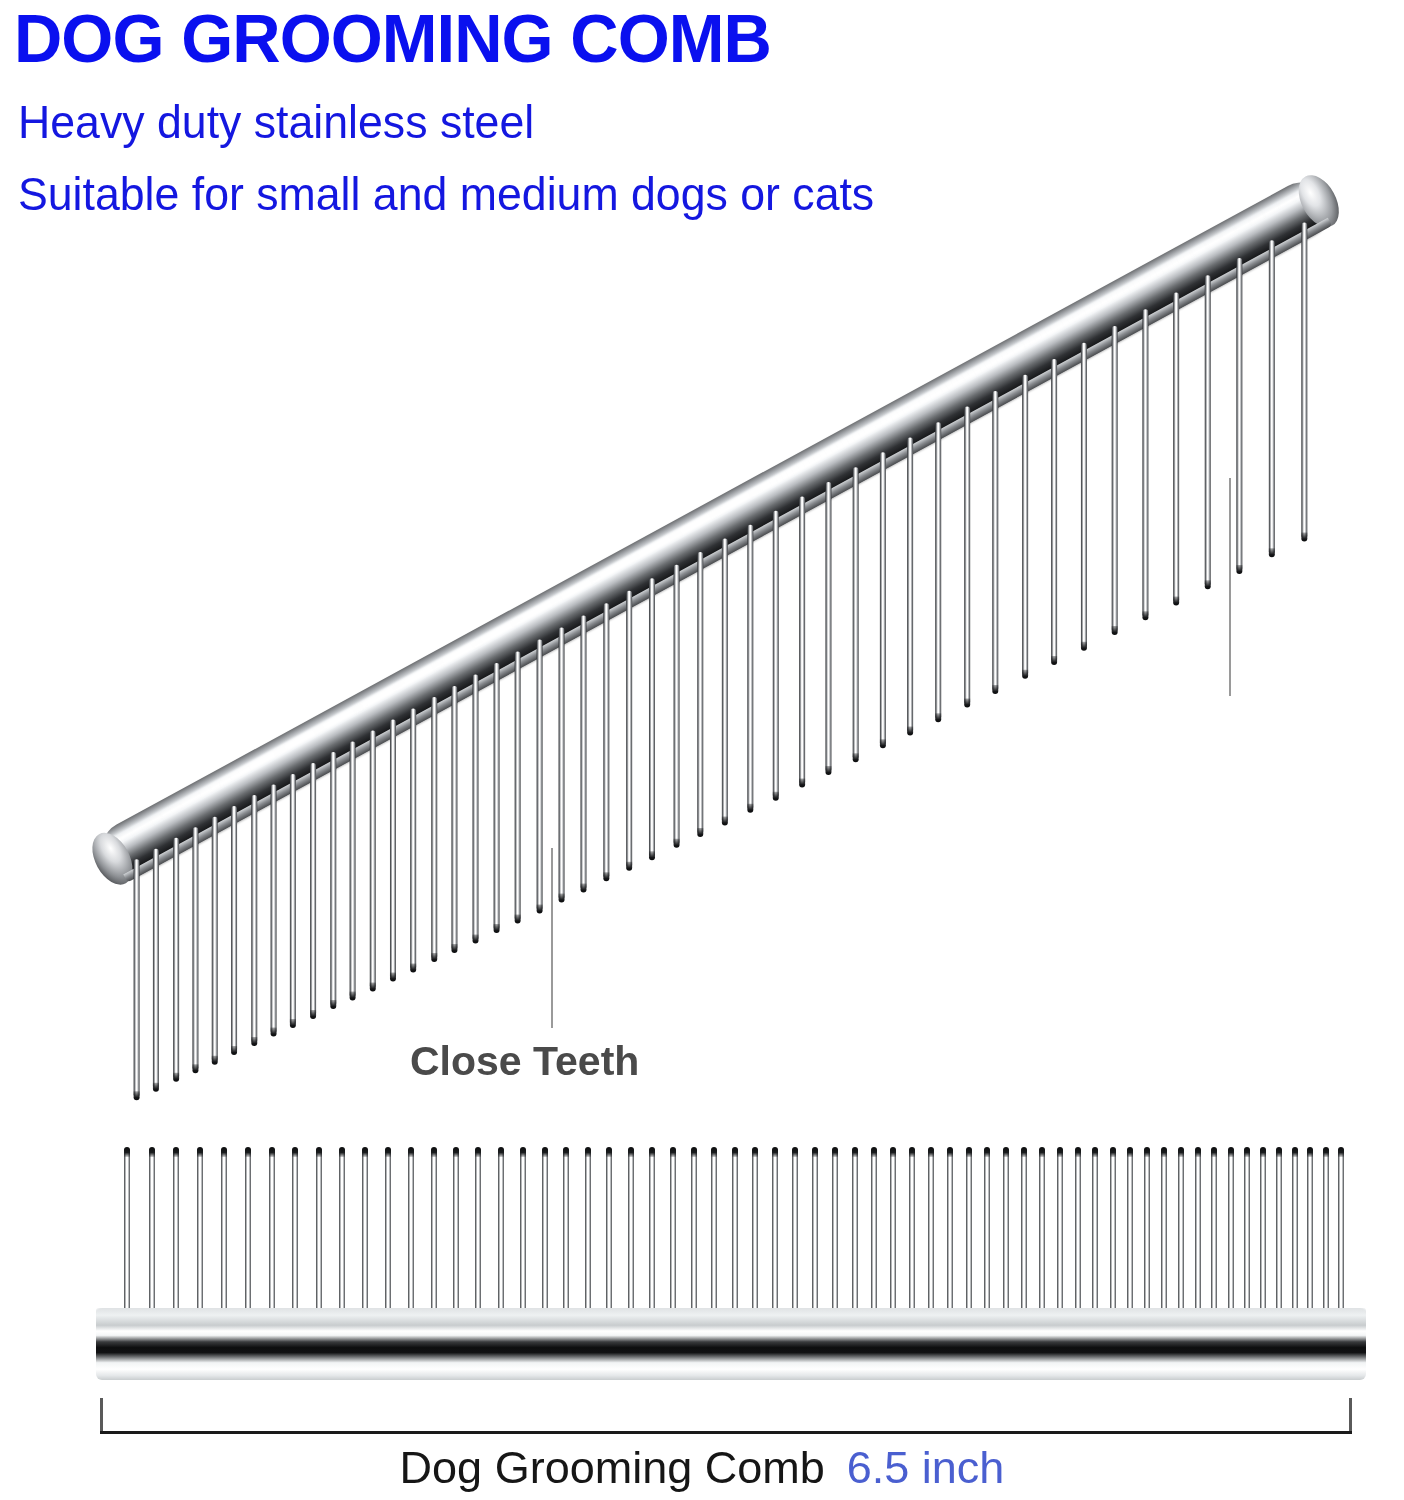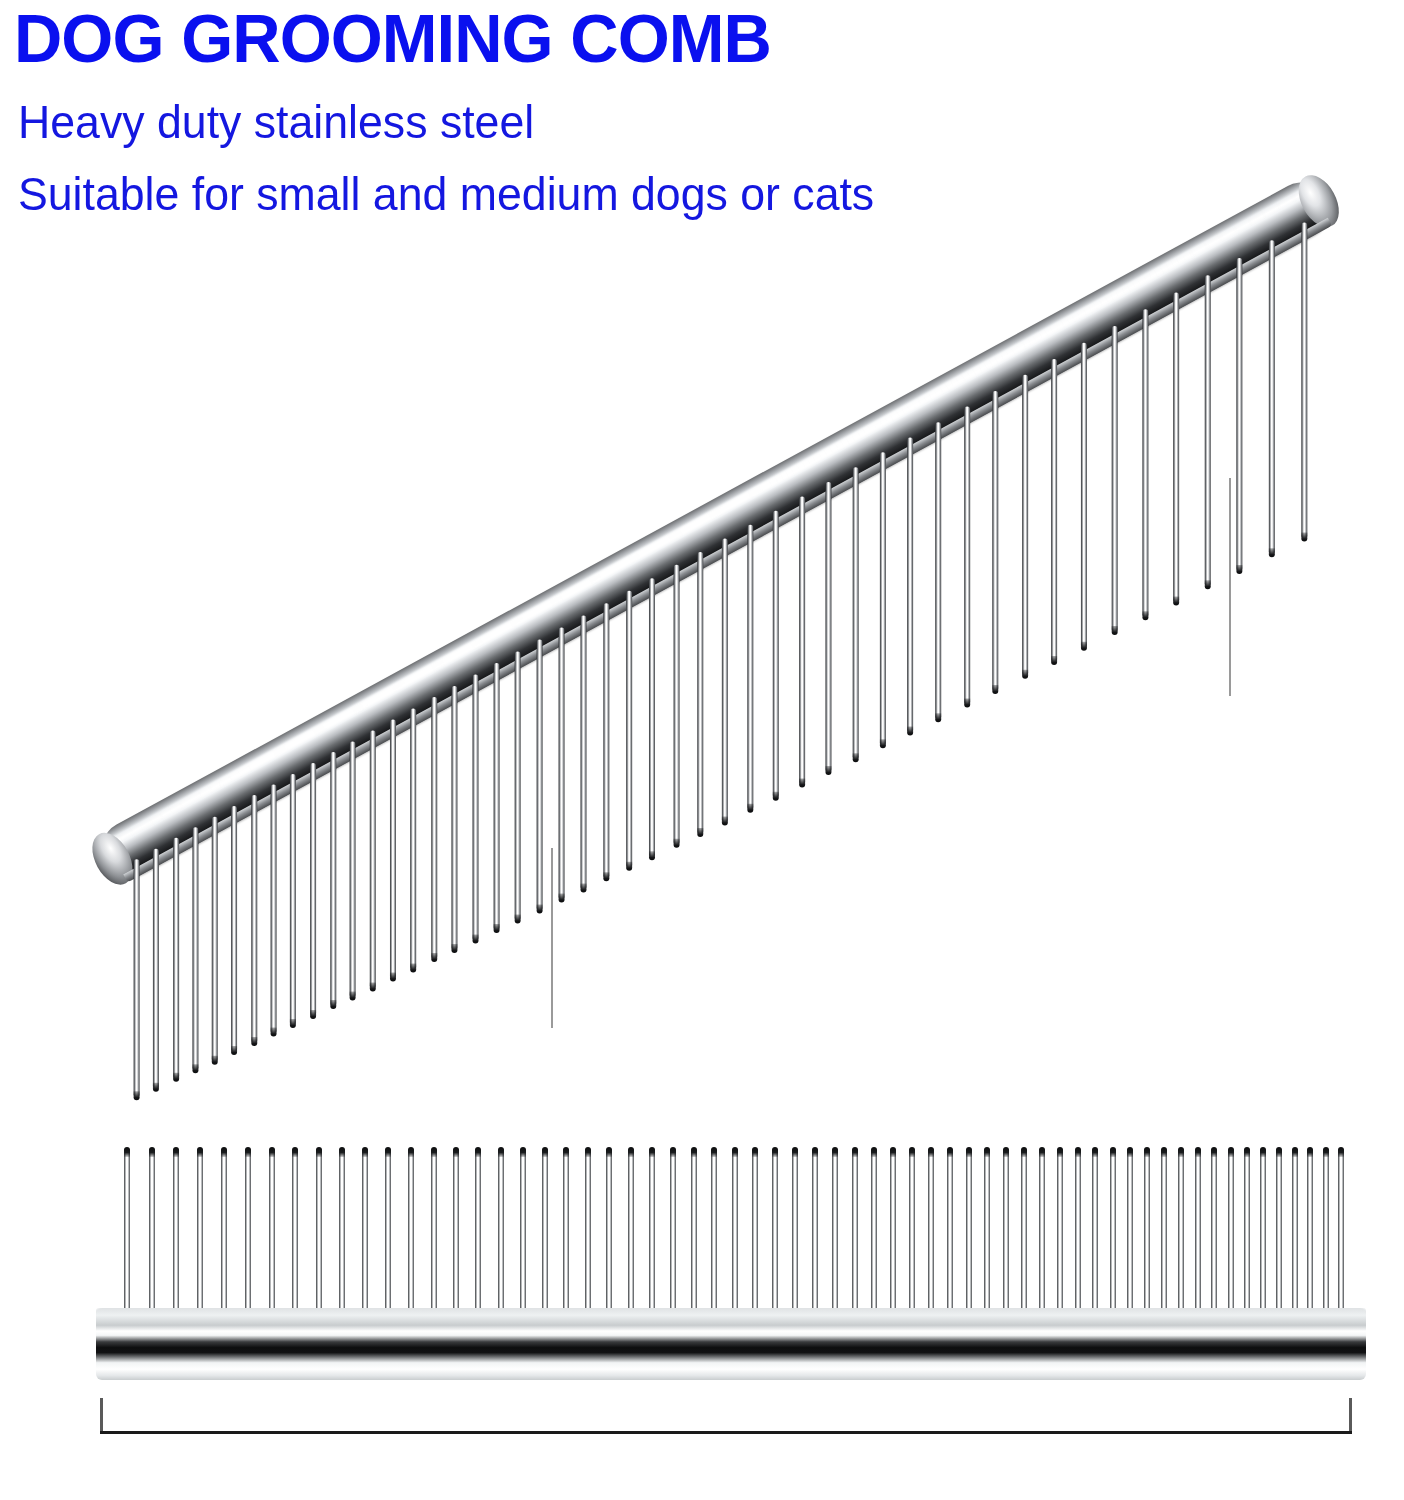--- a/index.html
+++ b/index.html
@@ -496,20 +496,21 @@
             <div class="shaft"></div>
             <div class="tip"></div>
           </div>
         </div>
     </div>
   </div>
 
   <div id="leader-wide" class="leader-line"></div>
 
   <div id="leader-close" class="leader-line"></div>
+  <div id="label-close" class="callout-label">Close Teeth</div>
 
   <div id="comb-bottom">
     <div id="bottom-teeth">
         <div class="b-tooth" style="left: 28px; height: 176px;">
           <div class="shaft"></div>
           <div class="tip"></div>
           <div class="root"></div>
         </div>
         <div class="b-tooth" style="left: 52.5px; height: 176px;">
           <div class="shaft"></div>
@@ -820,14 +821,17 @@
     <div id="bottom-shelf"></div>
     <div id="bottom-base"></div>
   </div>
 
   <div id="dim-bracket">
     <div class="dim-tick left"></div>
     <div class="dim-tick right"></div>
     <div class="dim-h"></div>
   </div>
 
+  <div id="caption">
+    <span class="cap-main">Dog Grooming Comb</span><span class="cap-size">6.5 inch</span>
+  </div>
 
 </div>
 
 </body></html>

